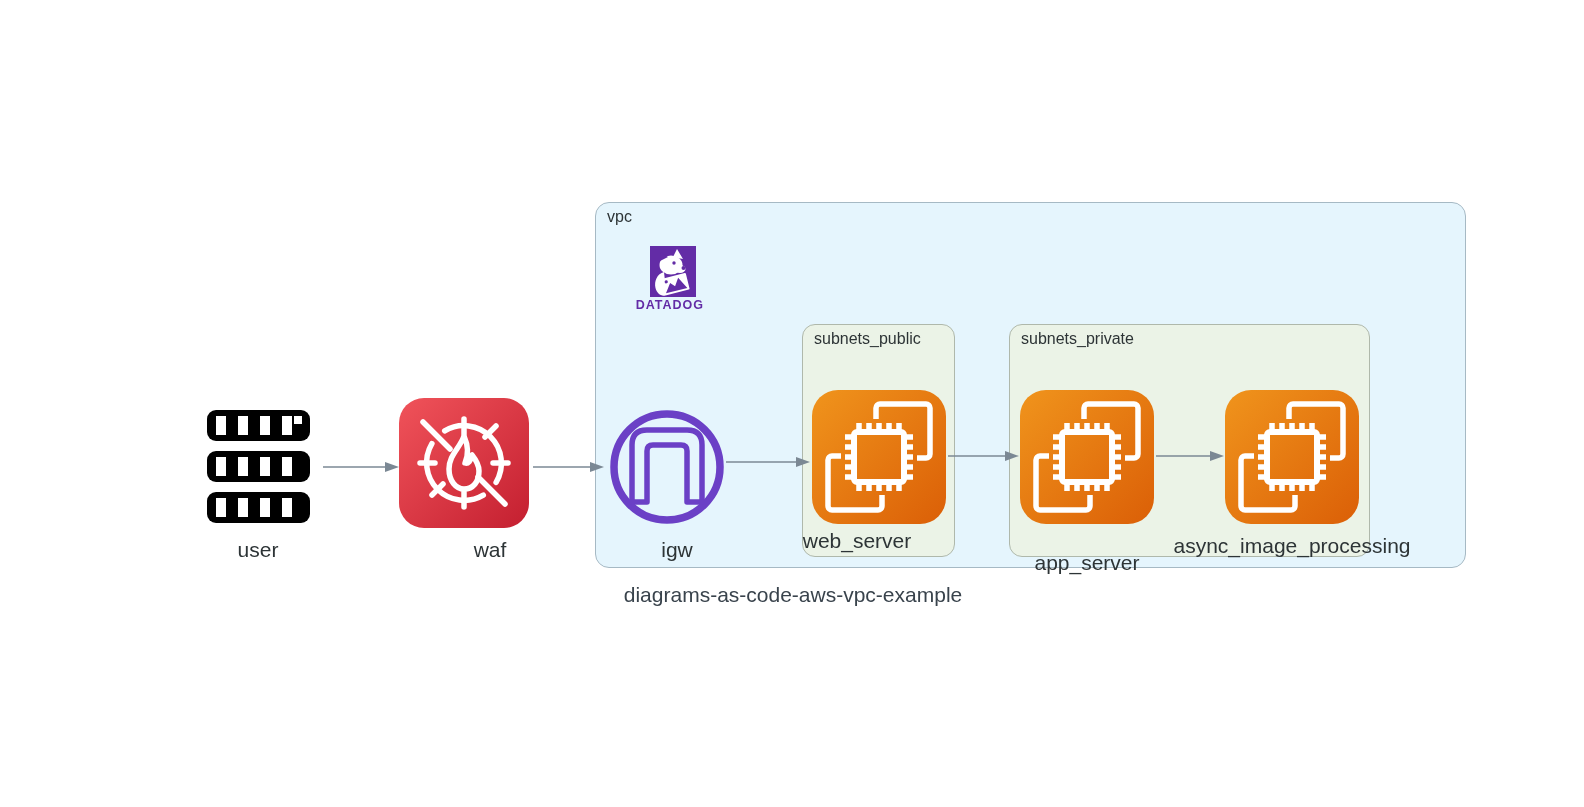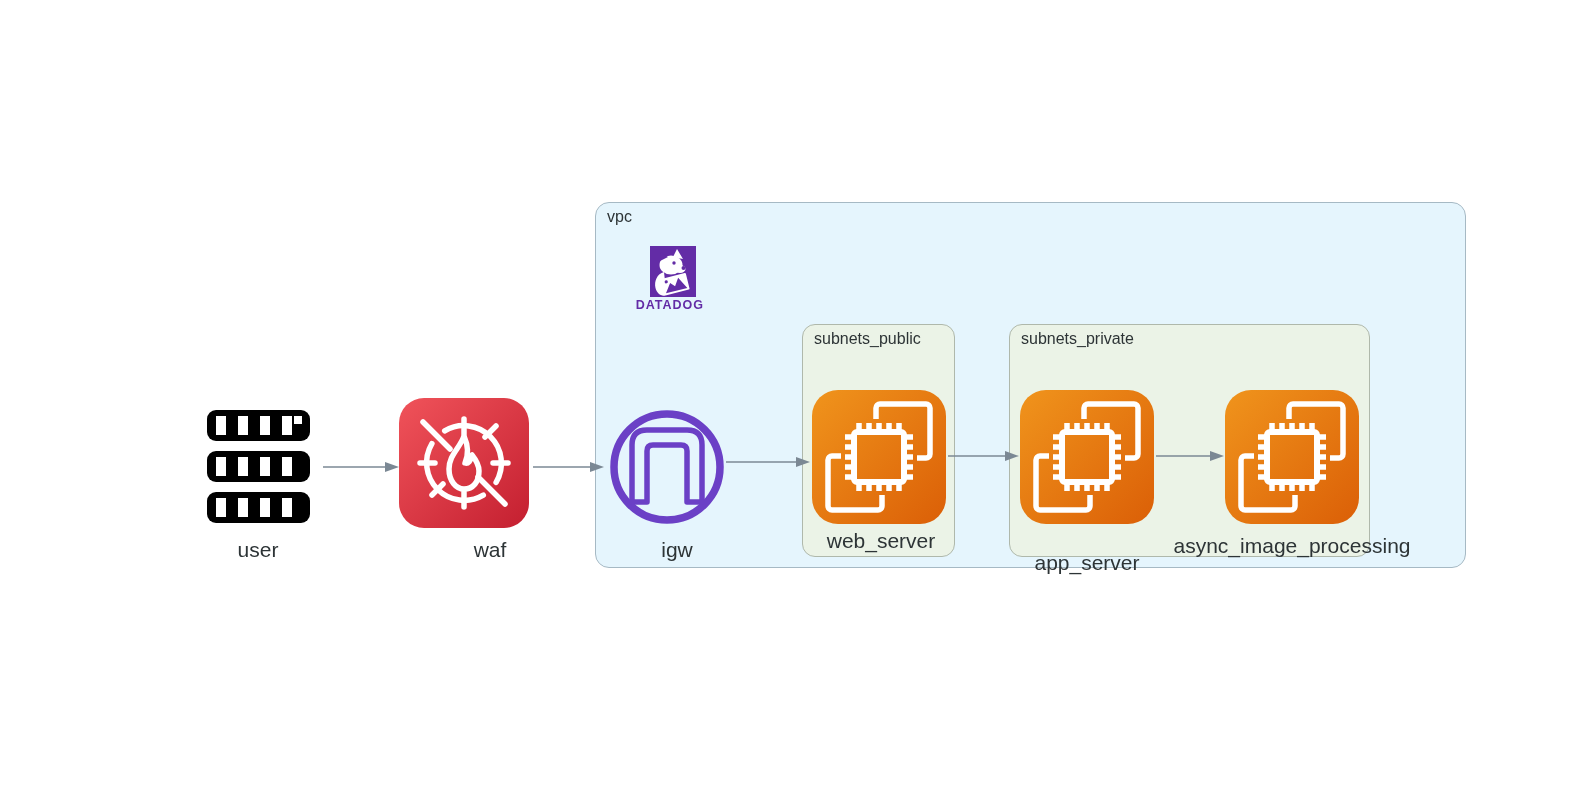--- a/index.html
+++ b/index.html
@@ -165,21 +165,21 @@
         <rect x="33" y="64.25" width="9" height="5.5"></rect>
         <rect x="33" y="74.25" width="9" height="5.5"></rect>
         <rect x="33" y="84.25" width="9" height="5.5"></rect>
       <rect x="92" y="44.25" width="9" height="5.5"></rect>
         <rect x="92" y="54.25" width="9" height="5.5"></rect>
         <rect x="92" y="64.25" width="9" height="5.5"></rect>
         <rect x="92" y="74.25" width="9" height="5.5"></rect>
         <rect x="92" y="84.25" width="9" height="5.5"></rect>
     </g>
   </svg>
-  <div class="node-label" style="left:881px;top:529px">web_server</div>
+  <div class="node-label" style="left:857px;top:529px">web_server</div>
 
   <svg class="node-icon" style="left:1020px;top:390px" width="134" height="134" viewBox="0 0 134 134">
     <rect x="0" y="0" width="134" height="134" rx="26" fill="url(#ec2grad)"></rect>
     <g stroke="#fff" stroke-width="5.5" fill="none">
       <rect x="64" y="14" width="54" height="54" rx="4"></rect>
       <rect x="16" y="66" width="54" height="54" rx="4"></rect>
     </g>
     <rect x="29" y="29" width="76" height="76" fill="url(#ec2grad)" stroke="none"></rect>
     <rect x="42" y="42" width="50" height="50" rx="3" fill="none" stroke="#fff" stroke-width="6"></rect>
     <g fill="#fff">
@@ -252,14 +252,15 @@
       <path d="M 30,29 C 23,31 20,38 21.5,45 C 22.5,50 27,53.5 31,52.5 L 31,38 Z" fill="#fff"></path>
       <g transform="rotate(-14 40 41)">
         <rect x="28" y="33" width="26" height="17" rx="1" fill="#fff"></rect>
         <path d="M 30,48 L 36.5,39 L 40.5,43.5 L 45.5,36 L 52,48 Z" fill="#632CA6"></path>
         <circle cx="33" cy="37" r="1.6" fill="#632CA6"></circle>
       </g>
     </g>
   </svg>
   <div class="dd-wordmark">DATADOG</div>
 
+  <div class="caption">diagrams-as-code-aws-vpc-example</div>
 
 </div>
 
 </body></html>

